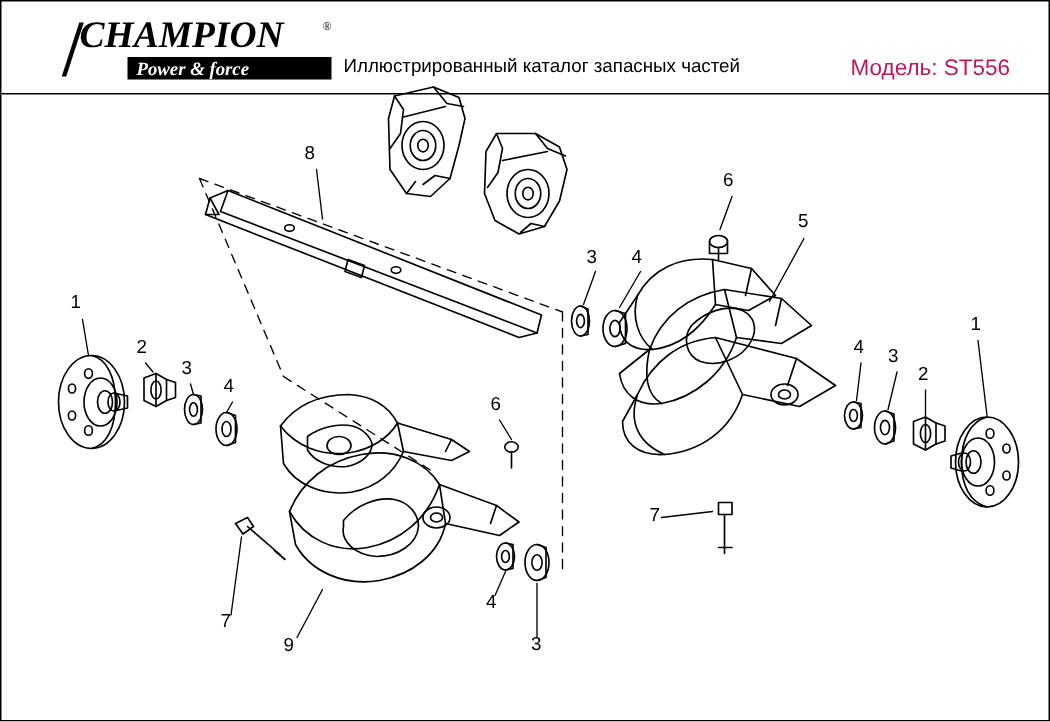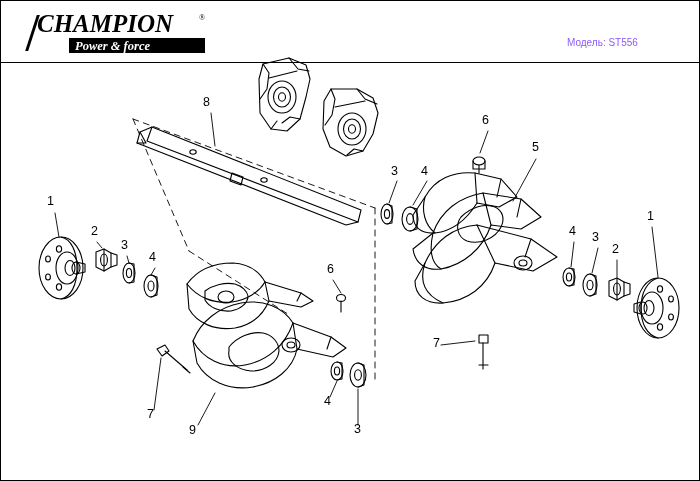--- a/index.html
+++ b/index.html
@@ -15,21 +15,21 @@
     box-sizing:border-box;
     border:1px solid #000;
   }
   
   .header {
     position:absolute; left:0; top:0; width:700px; height:62px;
     box-sizing:border-box;
     border-bottom:1.5px solid #000;
   }
   .logo-box {
-    position:absolute; left:22px; top:10px; width:182px; height:42px;
+    position:absolute; left:38px; top:10px; width:182px; height:42px;
   }
   .logo-champ {
     font-family:"Liberation Serif", serif;
     font-weight:bold;
     font-style:italic;
     font-size:25px;
     letter-spacing:0px;
     color:#000;
     line-height:25px;
     position:absolute; left:14px; top:0px;
@@ -53,21 +53,21 @@
   .logo-slash1 {
     position:absolute; left:8px; top:4px; width:3px; height:36px;
     background:#000; transform:skewX(-18deg);
   }
   .header-title {
     position:absolute; left:228px; top:36px;
     font-size:12.5px; color:#000; white-space:nowrap;
   }
   .header-model {
     position:absolute; left:566px; top:36px;
-    font-size:10px; color:#8b5cf6; white-space:nowrap;
+    font-size:15px; color:#be185d; white-space:nowrap;
   }
   
   .callout {
     position:absolute;
     font-size:12.5px;
     color:#000;
     line-height:13px;
   }
   .svgwrap { position:absolute; left:0; top:0; }
 </style>
@@ -79,20 +79,21 @@
   <div class="header">
 
     <div class="logo-box">
       <div class="logo-slash1"></div>
       <div class="logo-champ">CHAMPION</div>
       <div class="logo-reg">®</div>
       <div class="logo-bar"></div>
       <div class="logo-sub">Power &amp; force</div>
     </div>
 
+    <div class="header-title">Иллюстрированный каталог запасных частей</div>
     <div class="header-model">Модель: ST556</div>
   </div>
 
   <svg class="svgwrap" width="700" height="481" viewBox="0 0 700 481">
     <g fill="none" stroke="#000" stroke-width="1.1" stroke-linejoin="round" stroke-linecap="round">
 
       <g>
         <path d="M258,78 L262,63 L288,57 L305,64 L309,78 L305,96 L299,118 L286,130 L270,128 L259,112 Z"></path>
         <path d="M262,63 L268,72 L266,88 L259,98"></path>
         <ellipse cx="281" cy="96" rx="14" ry="16"></ellipse>

